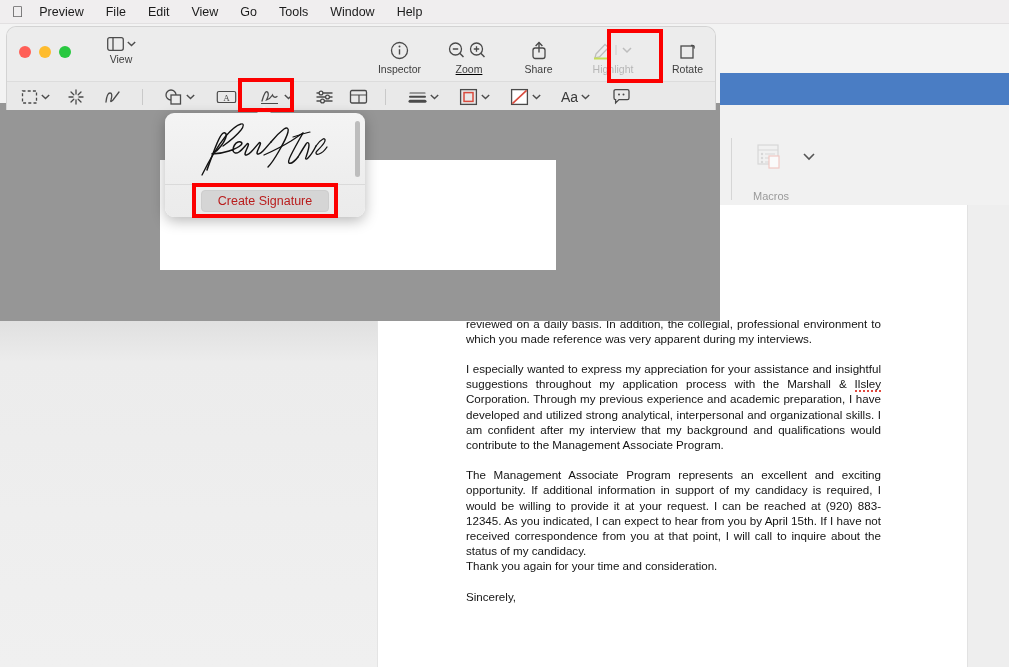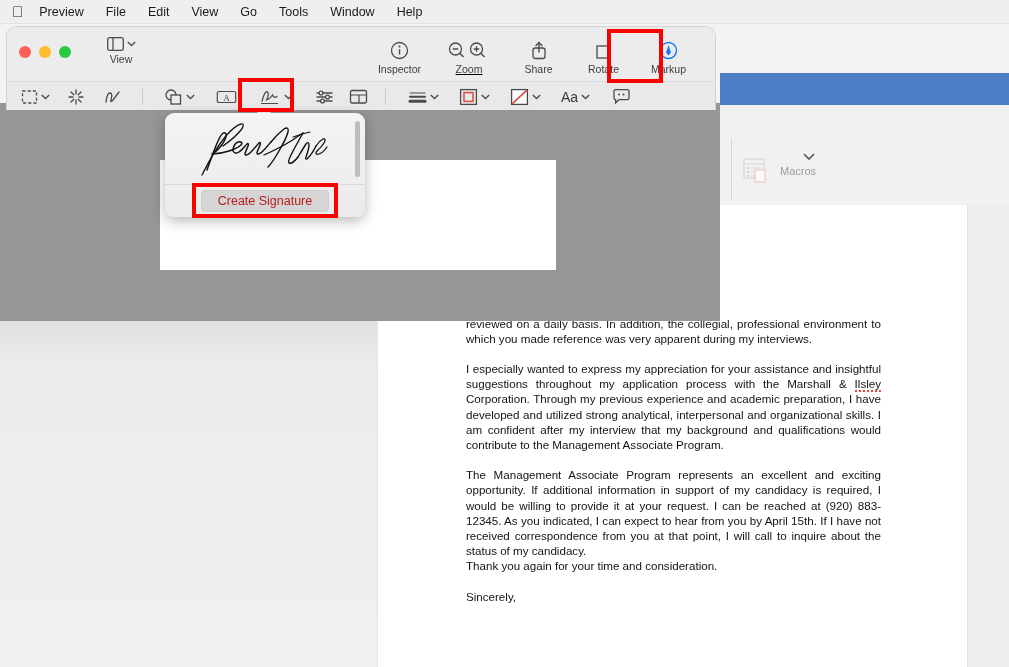--- a/index.html
+++ b/index.html
@@ -20,21 +20,21 @@
   .bg-ribbon-body {
     position: absolute; left: 720px; top: 105px; width: 289px; height: 100px;
     background: #f1f1f1;
   }
   .bg-ribbon-sep {
     position: absolute; left: 731px; top: 138px; width: 1px; height: 62px;
     background: #d6d6d6;
   }
   .macros-group {
     position: absolute; left: 742px; top: 143px; width: 58px; height: 56px;
-    display: flex; align-items: center; gap: 8px;
+    display: flex; flex-direction: column; align-items: center; gap: 19px;
   }
   .macros-icon { width: 30px; height: 28px; position: relative; }
   .macros-label { font-size: 11px; color: #9a9a9a; }
   .bg-doc-shadowline {
     position: absolute; left: 720px; top: 205px; width: 289px; height: 1px;
     background: #dcdcdc;
   }
 
   
   .doc-page {
@@ -298,20 +298,31 @@
           <span class="tb-glyph">
             <svg width="16" height="19" viewBox="0 0 16 19">
               <rect x="2" y="7" width="12" height="10.5" rx="2.2" fill="none" stroke="#4a4a4a" stroke-width="1.3"></rect>
               <line x1="8" y1="1.5" x2="8" y2="11.5" stroke="#4a4a4a" stroke-width="1.4"></line>
               <path d="M4.6 5 L8 1.5 L11.4 5" fill="none" stroke="#4a4a4a" stroke-width="1.4"></path>
             </svg>
           </span>
           <span class="tb-label">Share</span>
         </div>
 
+        <div class="tb-item tb-highlight dim">
+          <span class="tb-glyph">
+            <svg width="46" height="19" viewBox="0 0 46 19">
+              <path d="M6 13 L15 3.5 L18.5 6.5 L9.5 16 L5 16.8 Z" fill="none" stroke="#bdbdbd" stroke-width="1.3"></path>
+              <line x1="4" y1="17.5" x2="19" y2="17.5" stroke="#c6de56" stroke-width="2"></line>
+              <line x1="26" y1="4" x2="26" y2="14" stroke="#cfcfcf" stroke-width="1.1"></line>
+              <path d="M33 7 L37 11 L41 7" fill="none" stroke="#bdbdbd" stroke-width="1.5"></path>
+            </svg>
+          </span>
+          <span class="tb-label">Highlight</span>
+        </div>
 
         <div class="tb-item">
           <span class="tb-glyph">
             <svg width="18" height="19" viewBox="0 0 18 19">
               <rect x="2" y="5" width="12" height="12" fill="none" stroke="#4a4a4a" stroke-width="1.3"></rect>
               <path d="M12 4.5 Q16 3.5 15 7.5" fill="none" stroke="#4a4a4a" stroke-width="1.3"></path>
             </svg>
           </span>
           <span class="tb-label">Rotate</span>
         </div>

